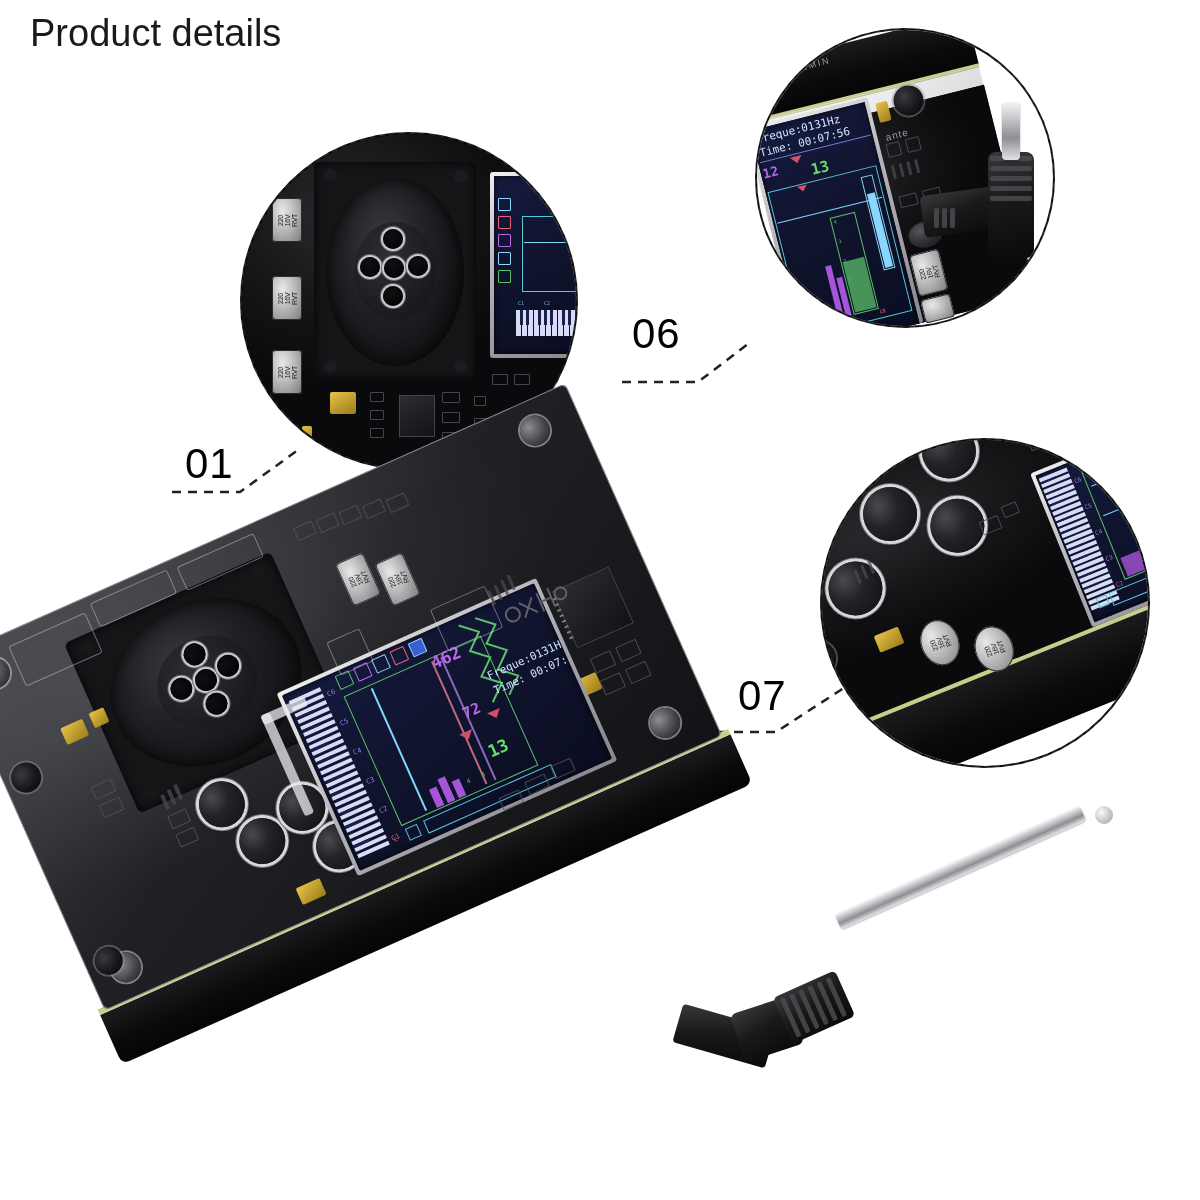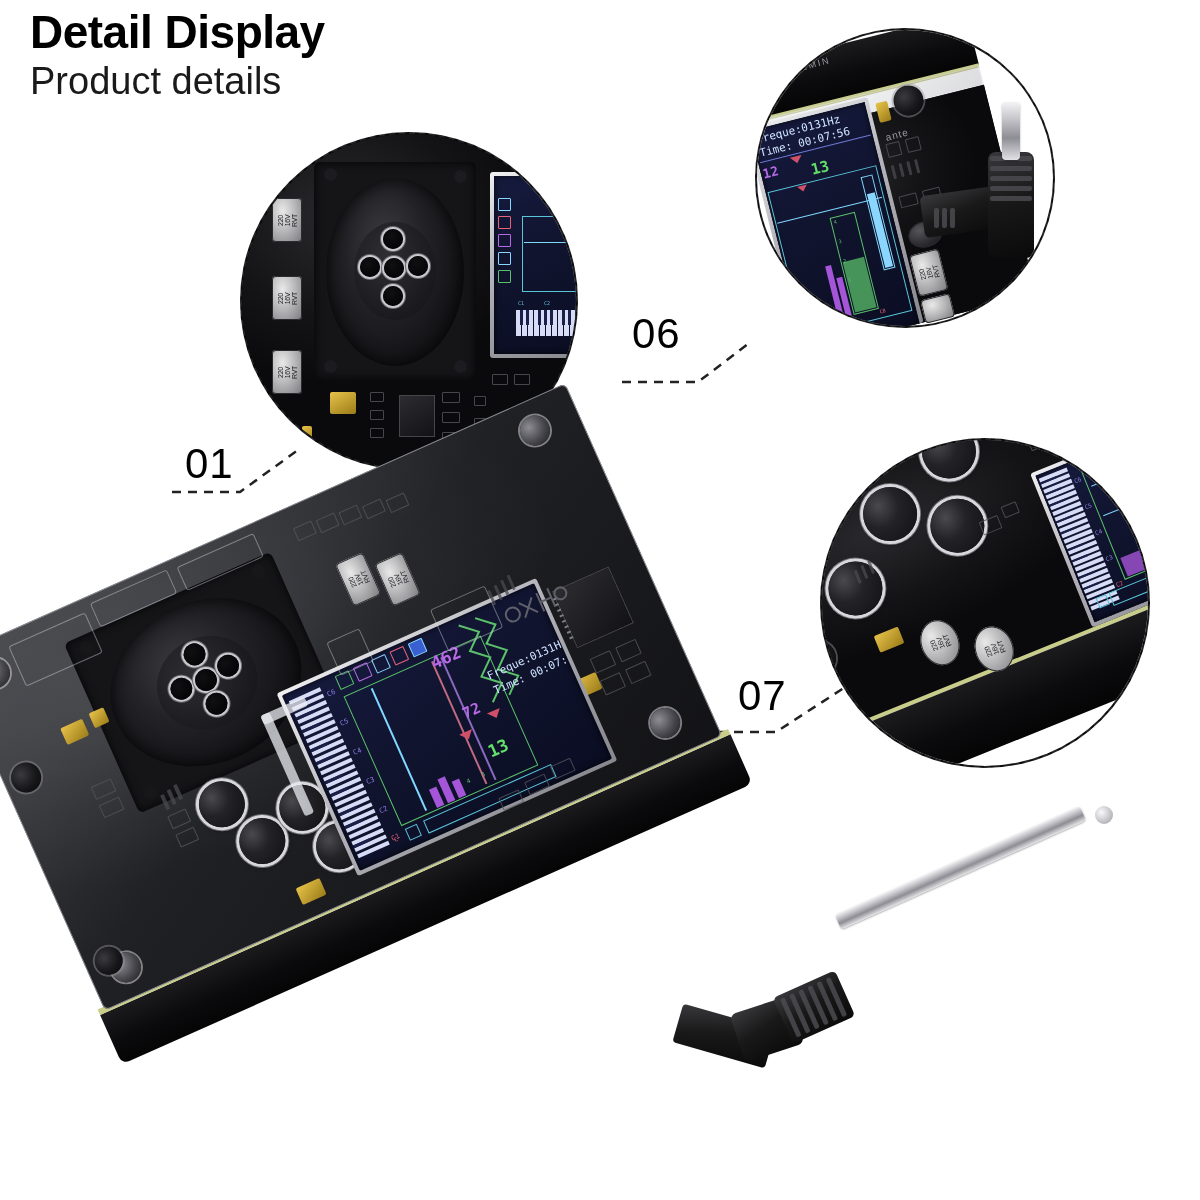--- a/index.html
+++ b/index.html
@@ -167,21 +167,20 @@
   .jack {
     position:absolute; border-radius:50%;
     background:radial-gradient(circle at 38% 34%, #3a3a40 0%, #17171a 55%, #08080a 100%);
     box-shadow:0 0 0 2px rgba(150,150,158,.45);
   }
 </style>
 </head>
 <body>
 
 <div id="header">
-  <div id="title">Detail Display</div>
   <div id="subtitle">Product details</div>
 </div>
 
 <div class="callout">
   <div class="callout-num" style="left:185px; top:440px;">01</div>
   <svg class="leader" style="left:170px; top:430px;" width="200" height="90">
     <path d="M2,62 L70,62 L128,20" stroke="#222" stroke-width="2.5" stroke-dasharray="9,7" fill="none"></path>
   </svg>
 
   <div class="callout-circle" style="left:240px; top:132px; width:338px; height:338px;">

